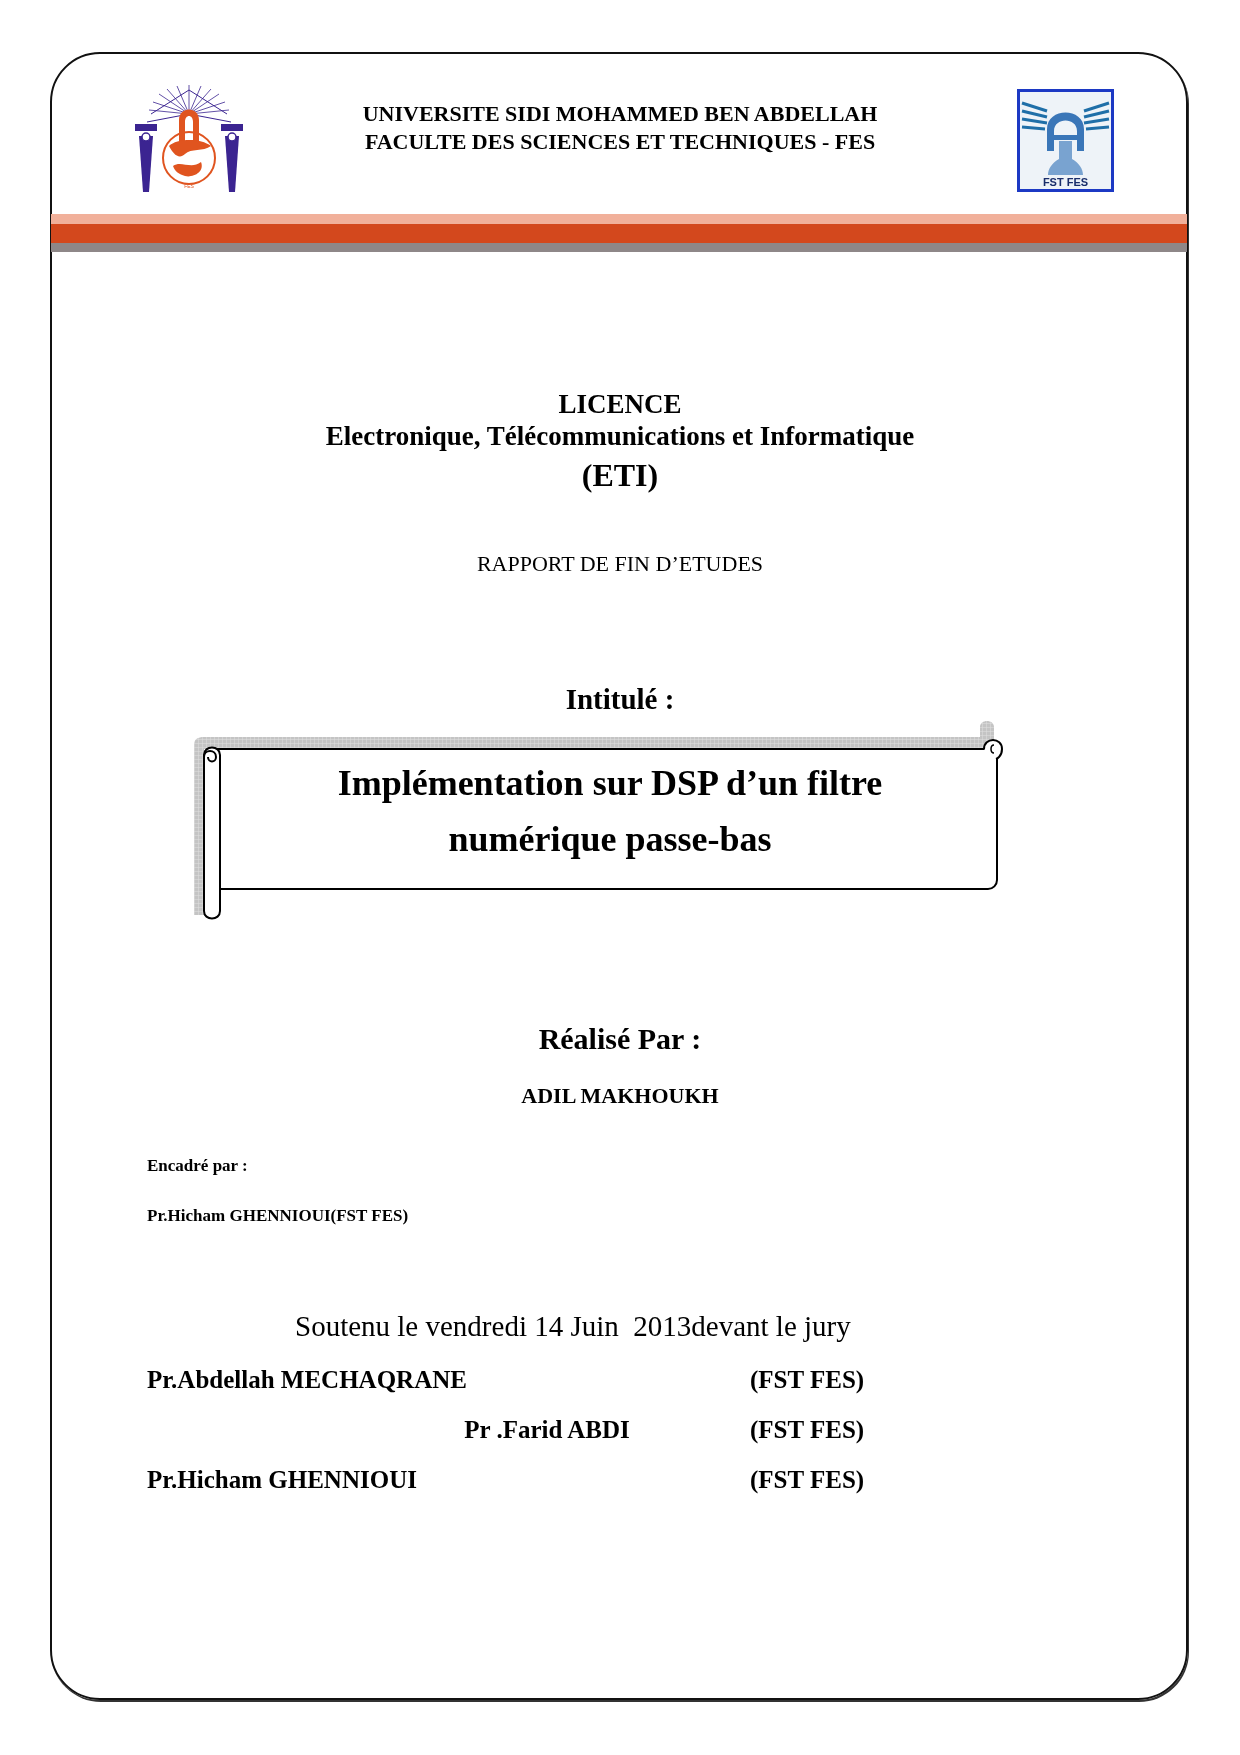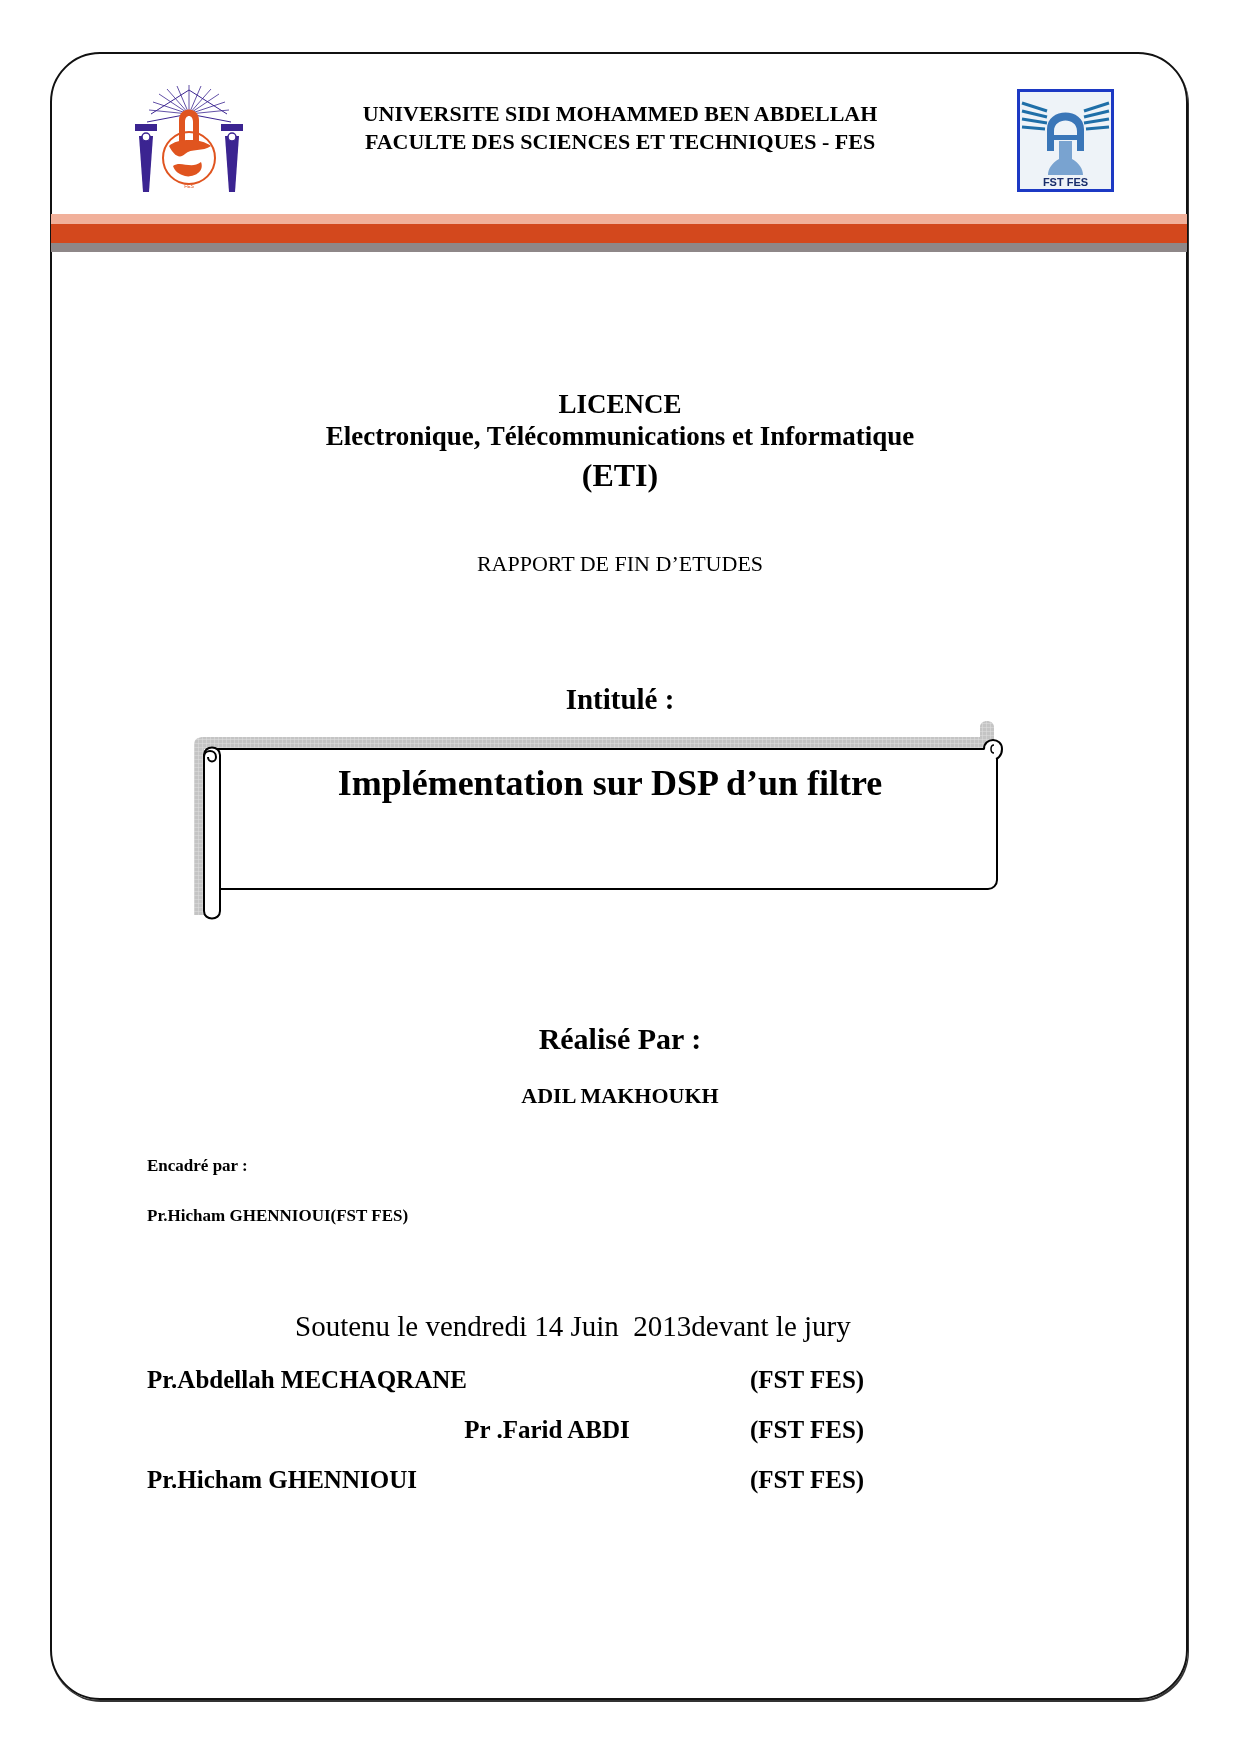--- a/index.html
+++ b/index.html
@@ -133,20 +133,21 @@
   <path d="M26 34 L800 34 C804 34 807 37 807 42 L807 165 C807 170 803 174 798 174 L24 174" fill="#ffffff" stroke="#000" stroke-width="2"></path>
 
   <path d="M14 40 C14 30 30 30 30 40 L30 196 C30 206 14 206 14 196 Z" fill="#ffffff" stroke="#000" stroke-width="2"></path>
   <path d="M14 42 C14 34 26 34 26 42 C26 48 18 48 18 42" fill="none" stroke="#000" stroke-width="2"></path>
 
   <path d="M794 34 C794 22 812 22 812 34 C812 42 806 44 806 44" fill="#ffffff" stroke="#000" stroke-width="2"></path>
   <path d="M804 30 C800 30 800 38 804 38" fill="none" stroke="#000" stroke-width="1.5"></path>
 </svg>
 <div class="scroll-title">
   <div>Implémentation sur DSP d’un filtre</div>
+  <div>numérique passe-bas</div>
 </div>
 
 <div class="center realise">Réalisé Par :</div>
 <div class="center student">ADIL MAKHOUKH</div>
 
 <div class="left-block encadre-label">Encadré par :</div>
 <div class="left-block encadre-name">Pr.Hicham GHENNIOUI(FST FES)</div>
 
 <div class="soutenu">Soutenu le vendredi 14 Juin  2013devant le jury</div>
 

